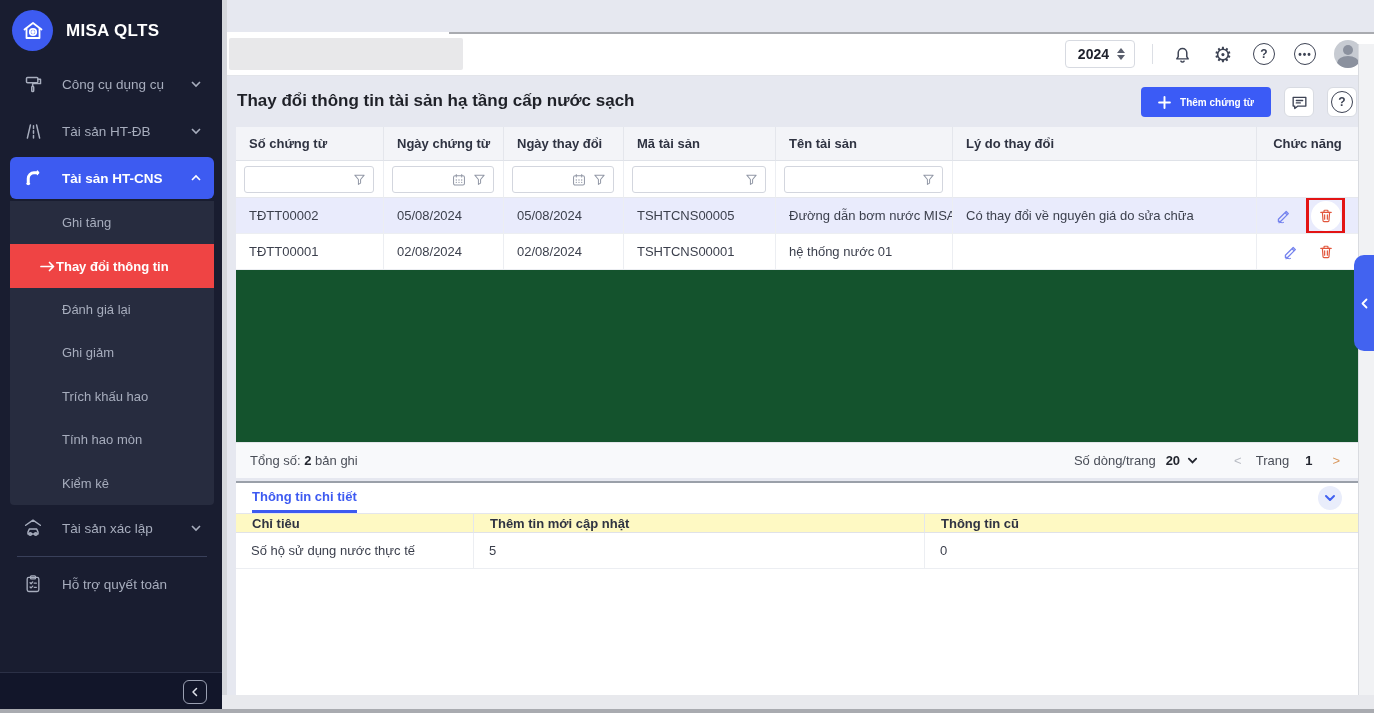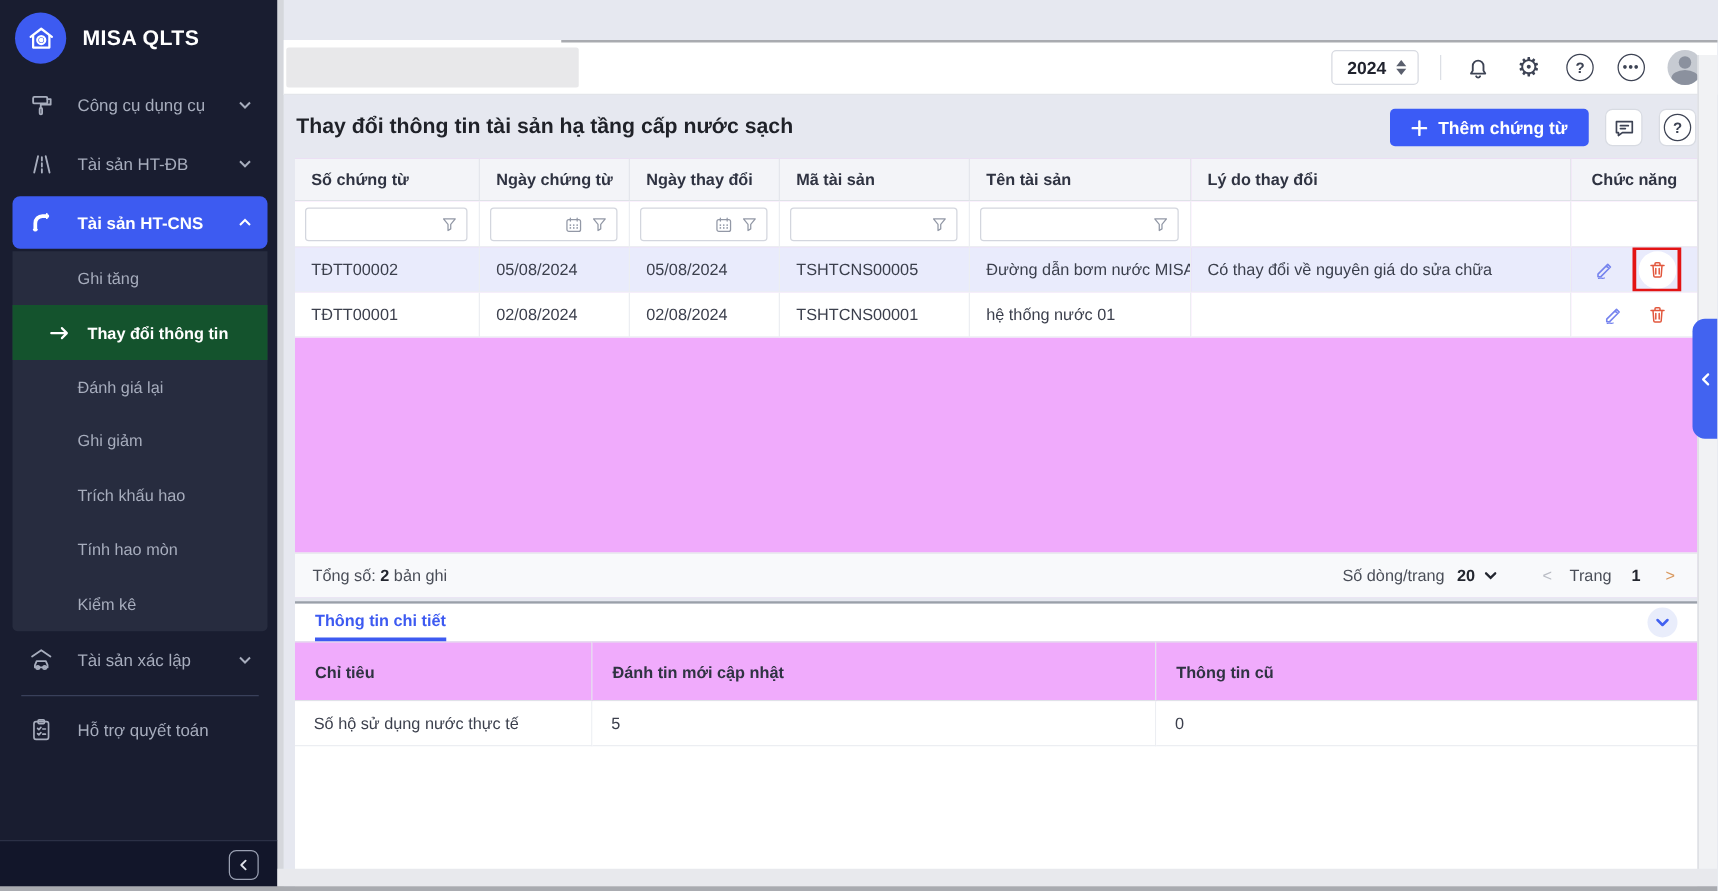--- a/index.html
+++ b/index.html
@@ -11,21 +11,21 @@
   .sidebar { position:absolute; left:0; top:0; width:222px; height:710px; background:#191d30; color:#a7adbd; overflow:hidden; }
   .logo-row { position:absolute; left:12px; top:10px; display:flex; align-items:center; gap:13px; }
   .logo-circle { width:41px; height:41px; border-radius:50%; background:#3d5bf1; display:flex; align-items:center; justify-content:center; }
   .brand { color:#fff; font-size:17px; font-weight:bold; letter-spacing:.3px; }
   .nav-item { position:absolute; left:10px; width:204px; height:42px; display:flex; align-items:center; gap:16px; padding:0 12px 0 10px; font-size:13.5px; cursor:pointer; border-radius:6px; }
   .nav-item .nav-ic { width:26px; display:flex; justify-content:center; }
   .nav-item .nav-lb { flex:1; }
   .nav-item.active { background:#3d5bf1; color:#fff; font-weight:bold; }
   .submenu { position:absolute; left:10px; top:201px; width:204px; height:304px; background:#272c3f; display:flex; flex-direction:column; border-radius:0 0 4px 4px; }
   .sub-item { flex:1; display:flex; align-items:center; padding-left:52px; font-size:13px; cursor:pointer; position:relative; }
-  .sub-item.active { background:#14532d; color:#fff; font-weight:bold; padding-left:30px; gap:15px; }
+  .sub-item.active { background:#ef4444; color:#fff; font-weight:bold; padding-left:30px; gap:1px; }
   .sb-divider { position:absolute; left:17px; top:556px; width:190px; height:1px; background:#39405a; }
   .badge-new { background:#e5393e; color:#fff; font-size:8.5px; font-weight:bold; padding:2px 4px; border-radius:3px; letter-spacing:.3px; }
   .sidebar-foot { position:absolute; left:0; top:672px; width:222px; height:38px; background:#12162a; border-top:1px solid #2b3046; display:flex; align-items:center; justify-content:flex-end; padding-right:15px; }
   .collapse-btn { width:24px; height:24px; border:1.5px solid #9aa0b2; border-radius:6px; background:transparent; color:#dfe2ea; display:flex; align-items:center; justify-content:center; cursor:pointer; }
   .gutter { position:absolute; left:222px; top:0; width:5px; height:713px; background:#d5d7dc; }
 
   
   .main { position:absolute; left:227px; top:0; width:1147px; height:713px; background:#e6e8f0;margin-top:32px; }
   .topline { position:absolute; left:222px; top:0; width:1152px; height:2px; background:#a9abb0; z-index:5; }
   .topbar { position:absolute; left:0; top:0; width:1147px; height:44px; background:#fff; border-bottom:1px solid #e3e5ea; }
@@ -41,25 +41,25 @@
   .tb-ic { display:flex; align-items:center; justify-content:center; width:24px; height:24px; cursor:pointer; }
   .circle-ic { width:22px; height:22px; border:1.7px solid #3d4354; border-radius:50%; display:flex; align-items:center; justify-content:center; font-size:12px; font-weight:bold; color:#3d4354; }
   .gear-glyph { font-size:21px; line-height:1; color:#3d4354; }
   .avatar { width:28px; height:28px; border-radius:50%; background:#c7cbd2; overflow:hidden; position:relative; cursor:pointer; }
   .avatar .head { position:absolute; left:9px; top:5px; width:10px; height:10px; border-radius:50%; background:#8b919e; }
   .avatar .body { position:absolute; left:3px; top:16px; width:22px; height:14px; border-radius:50% 50% 0 0; background:#8b919e; }
 
   .band { position:absolute; left:0; top:44px; width:1147px; height:51px; }
   .page-title { position:absolute; left:10px; top:15px; font-size:17px; font-weight:bold; color:#1f2128; }
   .band-actions { position:absolute; right:17px; top:11px; display:flex; align-items:center; gap:13px; }
-  .btn-add { height:30px; background:#3b5bf6; color:#fff; border:none; border-radius:4px; font-size:14px; font-weight:bold; display:flex; align-items:center; gap:9px; padding:0 17px; cursor:pointer; font-family:inherit; }
+  .btn-add { height:30px; background:#3b5bf6; color:#fff; border:none; border-radius:4px; font-size:10px; font-weight:bold; display:flex; align-items:center; gap:9px; padding:0 17px; cursor:pointer; font-family:inherit; }
   .sq-btn { width:30px; height:30px; background:#fff; border:1px solid #d8dbe2; border-radius:6px; display:flex; align-items:center; justify-content:center; cursor:pointer; color:#3d4354; }
 
   
-  .panel { position:absolute; left:9px; top:95px; width:1122px; height:351px; background:#f0abfc; display:flex; flex-direction:column; }
+  .panel { position:absolute; left:9px; top:95px; width:1122px; height:351px; background:#14532d; display:flex; flex-direction:column; }
   .tgrid { display:grid; grid-template-columns:148px 120px 120px 152px 177px 1fr 101px; }
   .th { height:34px; background:#f3f4f8; font-size:13px; font-weight:bold; color:#2f3342; display:flex; align-items:center; padding-left:13px; border-right:1px solid #e4e6ec; border-bottom:1px solid #dfe2e8; }
   .th:last-child { border-right:none; }
   .fc { height:37px; background:#fff; border-right:1px solid #eceef2; border-bottom:1px solid #e6e8ee; padding:5px 9px 5px 8px; }
   .fc:last-child { border-right:none; }
   .fbox { height:27px; border:1px solid #d3d6de; border-radius:3px; background:#fff; display:flex; align-items:center; justify-content:flex-end; gap:7px; padding:0 7px; cursor:text; }
   .td { height:36px; font-size:13px; color:#3b3f4c; display:flex; align-items:center; padding-left:13px; border-right:1px solid #eceef2; border-bottom:1px solid #eceef2; background:#fff; overflow:hidden; white-space:nowrap; }
   .td:last-child { border-right:none; }
   .row-active .td { background:#e9ebfc; }
   .td.actions { padding-left:0; display:flex; align-items:center; justify-content:center; gap:19px; }
@@ -75,21 +75,21 @@
   .pg-next { color:#d9995f; font-size:13px; cursor:pointer; padding:0 4px; }
   .pg-num { font-weight:bold; color:#23262f; padding:0 6px; }
 
   
   .panel-divider { position:absolute; left:9px; top:446px; width:1122px; height:5px; background:#e6e8f0; border-bottom:2px solid #9aa0a9; }
   .detail { position:absolute; left:9px; top:451px; width:1122px; height:244px; background:#fff; }
   .tab-row { position:relative; height:30px; display:flex; align-items:flex-end; }
   .tab { margin-left:16px; font-size:13px; font-weight:bold; color:#3d5af1; padding-bottom:6px; border-bottom:3px solid #3d5af1; cursor:pointer; }
   .dt-collapse { position:absolute; right:16px; top:3px; width:24px; height:24px; border-radius:50%; background:#e9edfb; display:flex; align-items:center; justify-content:center; cursor:pointer; }
   .dgrid { display:grid; grid-template-columns:238px 451px 1fr; }
-  .dh { height:48px; background:#f0abfc; font-size:13px; font-weight:bold; color:#2f3342; display:flex; align-items:center; padding-left:16px; border-right:1px solid #e4e6ec; border-top:1px solid #e4e6ec; border-bottom:1px solid #e0e2e8; }
+  .dh { height:20px; background:#fef9c3; font-size:13px; font-weight:bold; color:#2f3342; display:flex; align-items:center; padding-left:16px; border-right:1px solid #e4e6ec; border-top:1px solid #e4e6ec; border-bottom:1px solid #e0e2e8; }
   .dh:last-child { border-right:none; }
   .dd { height:36px; font-size:13px; color:#3b3f4c; display:flex; align-items:center; padding-left:15px; border-right:1px solid #eceef2; border-bottom:1px solid #eceef2; background:#fff; }
   .dd:last-child { border-right:none; }
 
   
   .scroll-strip { position:absolute; left:1358px; top:44px; width:16px; height:665px; background:#f1f2f4; border-left:1px solid #d9dbe0; }
   .blue-pill { position:absolute; left:1354px; top:255px; width:20px; height:96px; background:#4263f0; border-radius:10px 0 0 10px; display:flex; align-items:center; justify-content:center; cursor:pointer; z-index:6; }
   .bottom-strip { position:absolute; left:222px; top:695px; width:1152px; height:14px; background:#e8e9ed; }
   .window-bottom { position:absolute; left:0; top:709px; width:1374px; height:4px; background:#a9abb0; }
 </style>
@@ -413,21 +413,21 @@
       <div class="tab-row">
         <span class="tab">Thông tin chi tiết</span>
         <span class="dt-collapse">
           <svg width="12" height="12" viewBox="0 0 12 12" fill="none" stroke="#4161f1" stroke-width="2" stroke-linecap="round" stroke-linejoin="round">
               <path d="M2 4l4 4 4-4"></path>
             </svg>
         </span>
       </div>
       <div class="dgrid">
         <div class="dh">Chỉ tiêu</div>
-        <div class="dh">Đánh tin mới cập nhật</div>
+        <div class="dh">Thêm tin mới cập nhật</div>
         <div class="dh">Thông tin cũ</div>
       </div>
       <div class="dgrid">
         <div class="dd">Số hộ sử dụng nước thực tế</div>
         <div class="dd">5</div>
         <div class="dd">0</div>
       </div>
     </section>
   </main>
 

